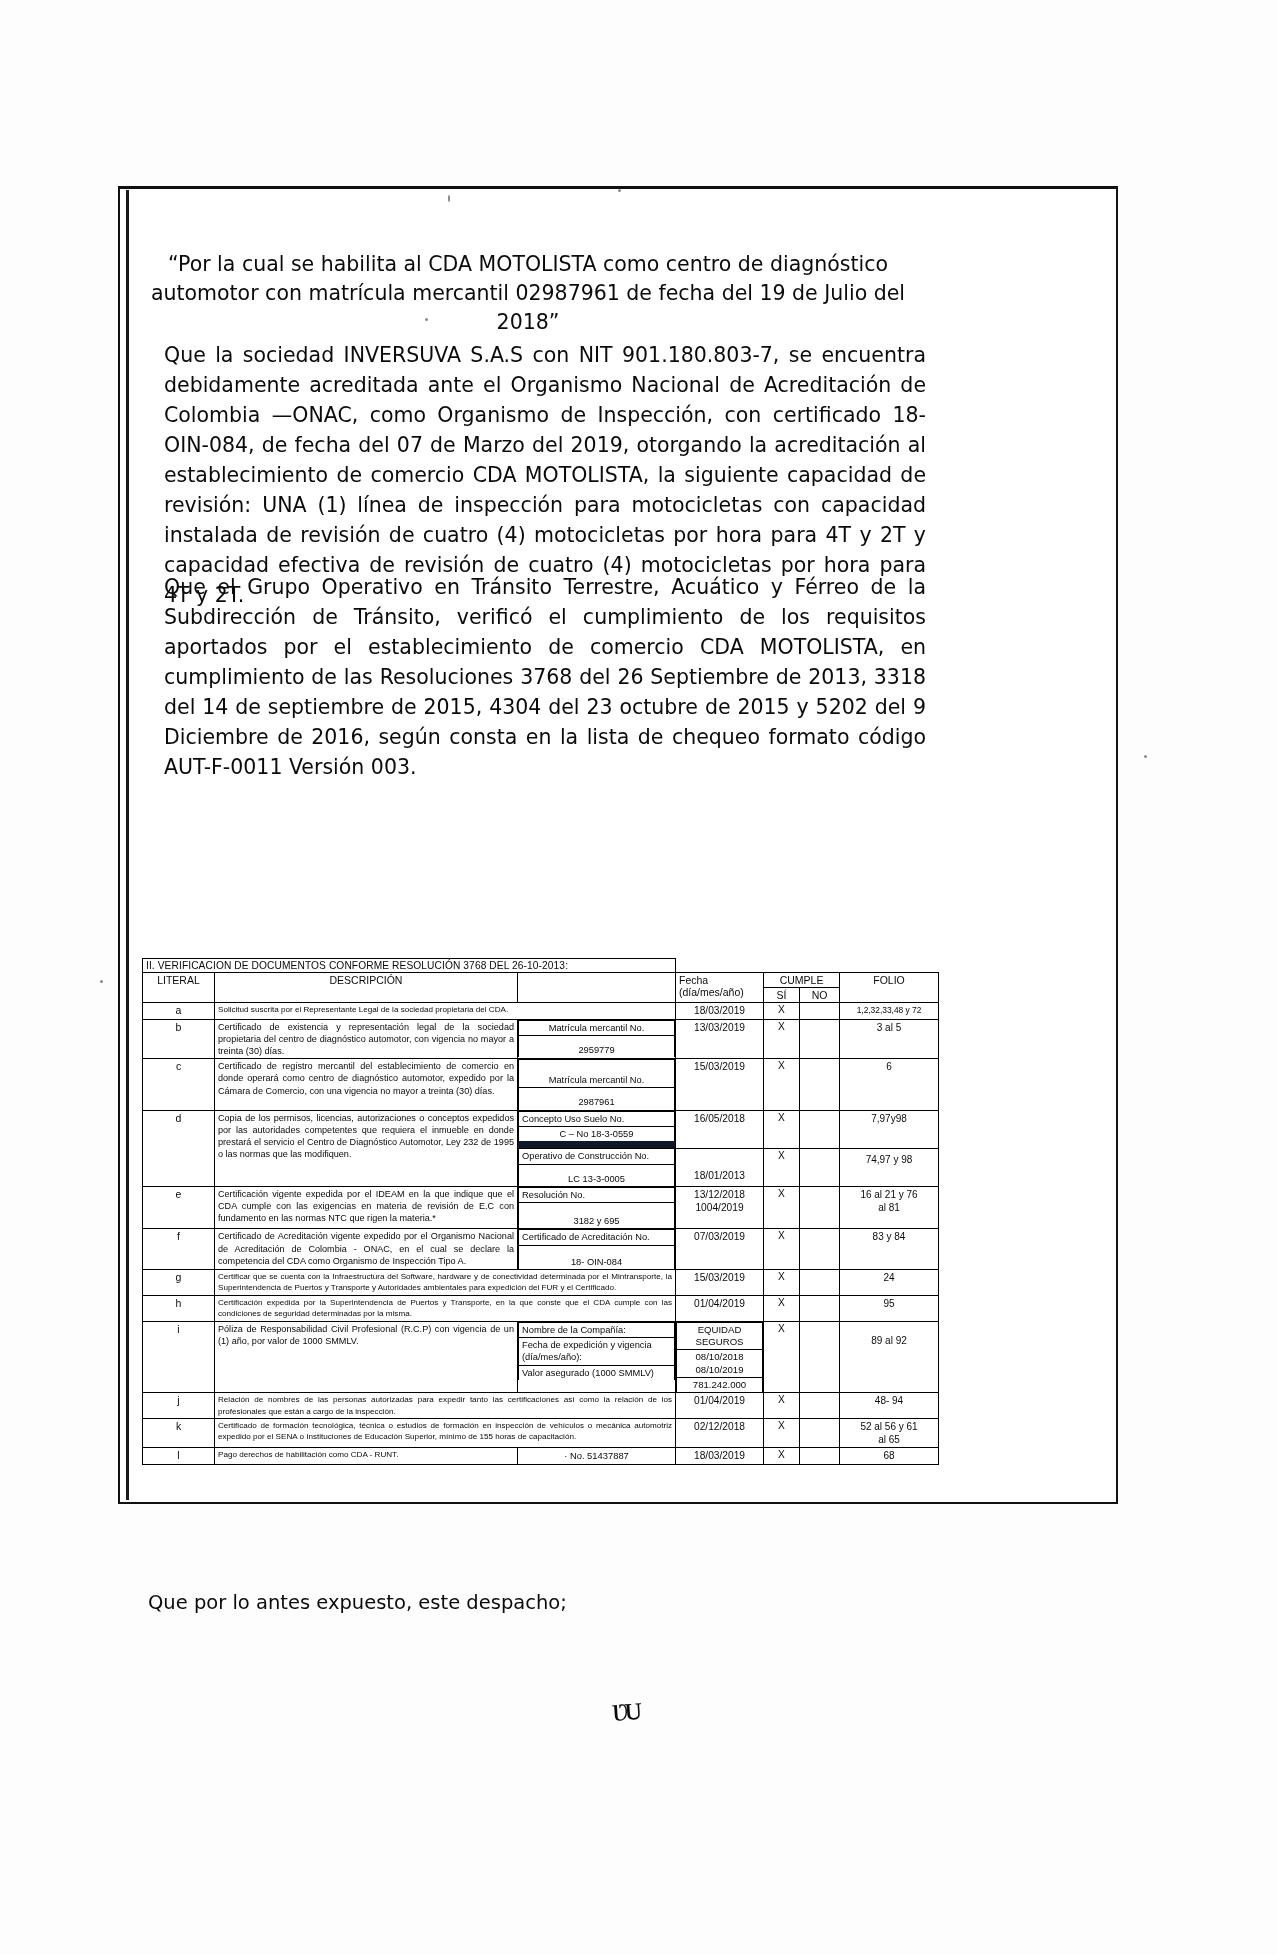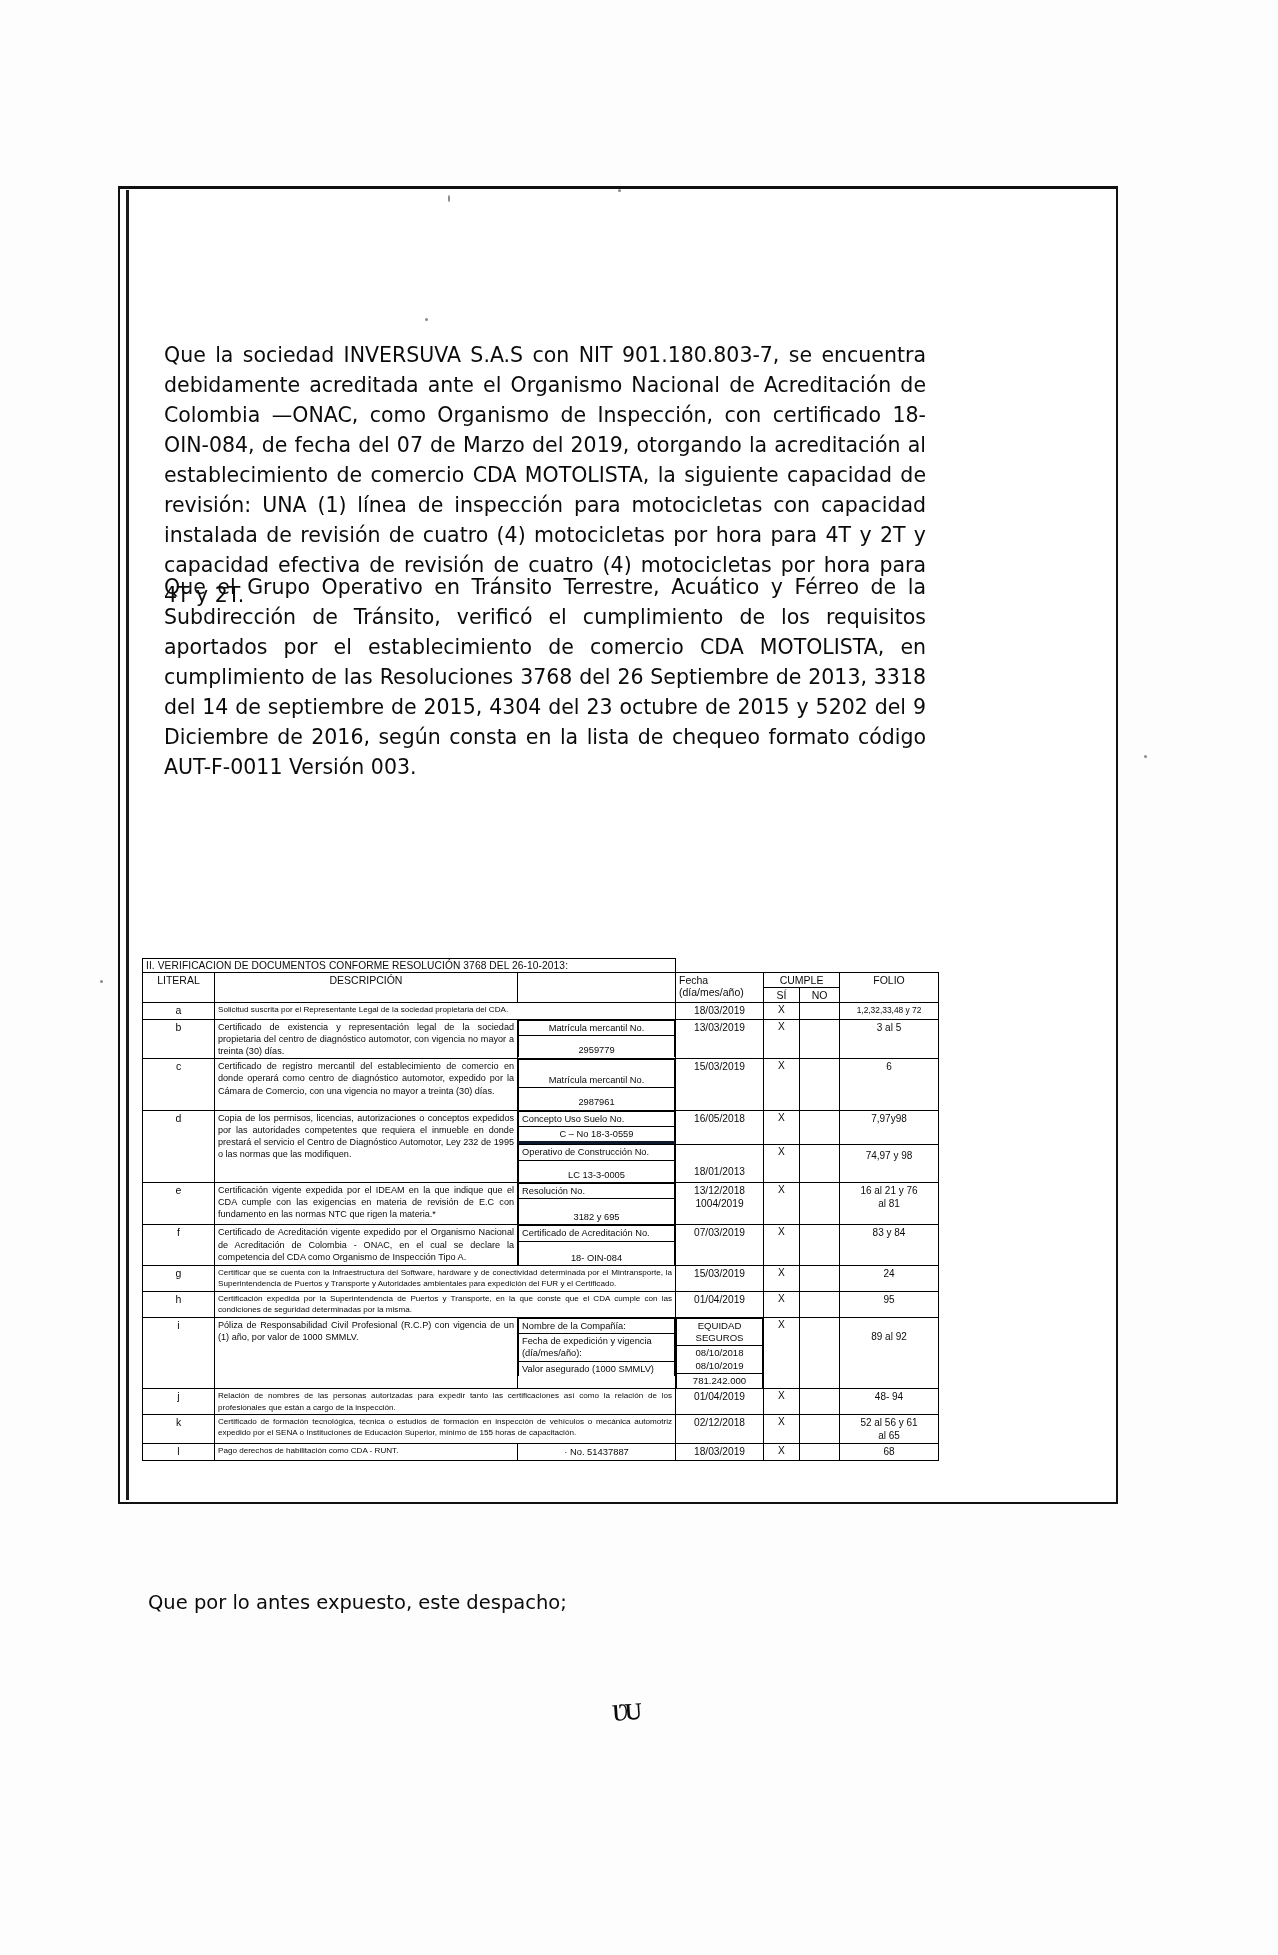--- a/index.html
+++ b/index.html
@@ -248,20 +248,21 @@
   <div class="scan-frame"></div>
   <div class="scan-frame-inner-left"></div>
 
   <div class="speck" style="left:100px;top:980px;width:3px;height:3px;"></div>
   <div class="speck" style="left:1144px;top:755px;width:3px;height:3px;"></div>
   <div class="speck" style="left:448px;top:195px;width:2px;height:7px;"></div>
   <div class="speck" style="left:618px;top:189px;width:3px;height:3px;"></div>
   <div class="speck" style="left:425px;top:318px;width:3px;height:3px;"></div>
 
 
+  <div class="title-block">“Por la cual se habilita al CDA MOTOLISTA como centro de diagnóstico automotor con matrícula mercantil 02987961 de fecha del 19 de Julio del 2018”</div>
 
   <div class="para para-1">Que la sociedad INVERSUVA S.A.S con NIT 901.180.803-7, se encuentra debidamente acreditada ante el Organismo Nacional de Acreditación de Colombia —ONAC, como Organismo de Inspección, con certificado        18-OIN-084, de fecha del 07 de Marzo del 2019, otorgando  la acreditación al establecimiento de comercio CDA MOTOLISTA, la siguiente capacidad de revisión: UNA (1) línea de inspección para motocicletas con capacidad instalada de revisión de cuatro (4) motocicletas por hora para 4T y 2T y capacidad efectiva de revisión de cuatro (4) motocicletas por hora para 4T y 2T.</div>
   <div class="para para-2">Que el Grupo Operativo en Tránsito Terrestre, Acuático y Férreo de la Subdirección de Tránsito, verificó el cumplimiento de los requisitos aportados por el establecimiento de comercio CDA MOTOLISTA, en cumplimiento de las Resoluciones 3768 del 26  Septiembre de  2013, 3318 del  14 de septiembre de 2015, 4304 del 23 octubre de 2015  y  5202 del 9 Diciembre de 2016, según consta en la lista de chequeo formato código AUT-F-0011 Versión 003.</div>
 
   <div class="tbl-wrap">
     <table class="vdoc">
       <colgroup>
         <col style="width:72px">
         <col style="width:303px">
         <col style="width:158px">
@@ -350,21 +351,21 @@
       <tr>
         <td class="c-lit" rowspan="2">d</td>
         <td class="c-desc" rowspan="2">Copia de los permisos, licencias, autorizaciones o conceptos expedidos por las autoridades competentes que requiera el inmueble en donde prestará el servicio el Centro de Diagnóstico Automotor, Ley 232 de 1995 o las normas que las modifiquen.</td>
         <td style="padding:0;border-bottom:none;">
           <table class="sub-split">
             <tbody>
                   <tr>
                     <td style="text-align:left;">Concepto Uso Suelo No.</td>
                   </tr>
             <tr>
-                    <td style="text-align:center;border-bottom:3px solid #0f172a;">C – No 18-3-0559</td>
+                    <td style="text-align:center;border-bottom:7px solid #0f172a;">C – No 18-3-0559</td>
                   </tr>
           </tbody>
               </table>
         </td>
         <td class="c-date">16/05/2018</td>
         <td class="c-x">X</td>
         <td class="c-x"></td>
         <td class="c-folio">7,97y98</td>
       </tr>
       <tr>

